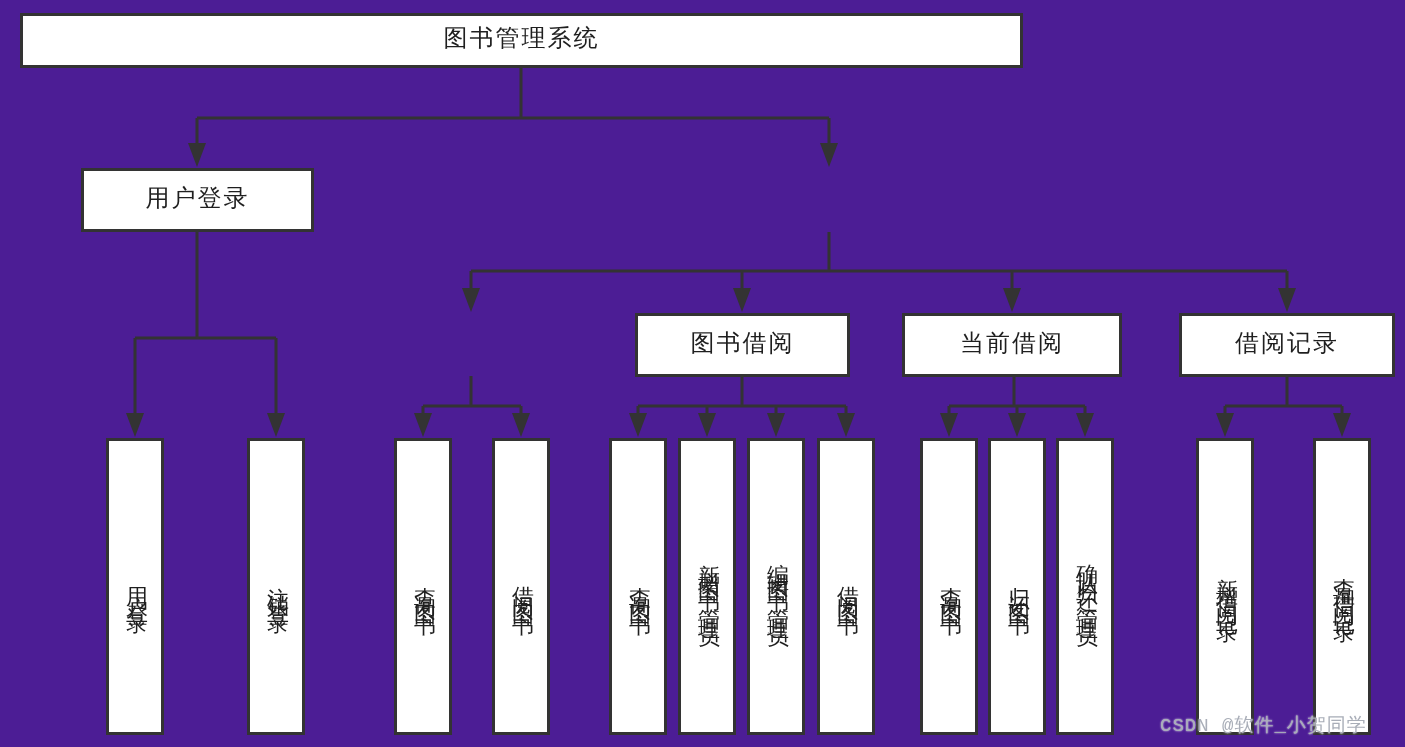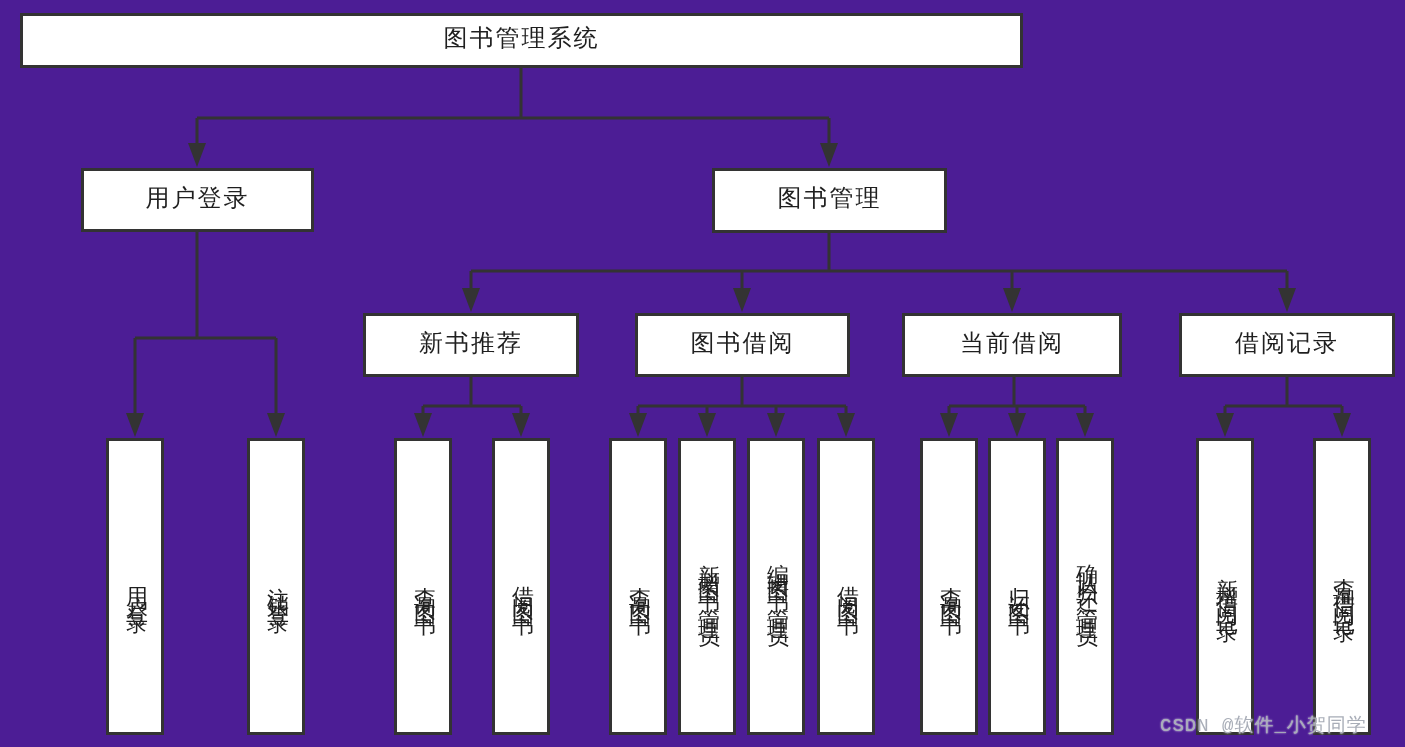--- a/index.html
+++ b/index.html
@@ -128,23 +128,21 @@
       <polygon points="1008,413 1026,413 1017,437"></polygon>
       <polygon points="1076,413 1094,413 1085,437"></polygon>
       <polygon points="1216,413 1234,413 1225,437"></polygon>
       <polygon points="1333,413 1351,413 1342,437"></polygon>
     </g>
   </svg>
 
   <div class="box h-box n-root">图书管理系统</div>
 
   <div class="box h-box n-login">用户登录</div>
-  <div class="box h-box n-mgmt">图书管理</div>
 
-  <div class="box h-box n-rec">新书推荐</div>
   <div class="box h-box n-cur">当前借阅</div>
   <div class="box h-box n-borrow">图书借阅</div>
   <div class="box h-box n-rec2">借阅记录</div>
 
   <div class="box v-box leaf lf1">用户登录</div>
   <div class="box v-box leaf lf2">注销登录</div>
 
   <div class="box v-box leaf lf3">查询图书</div>
   <div class="box v-box leaf lf4">借阅图书</div>
 

